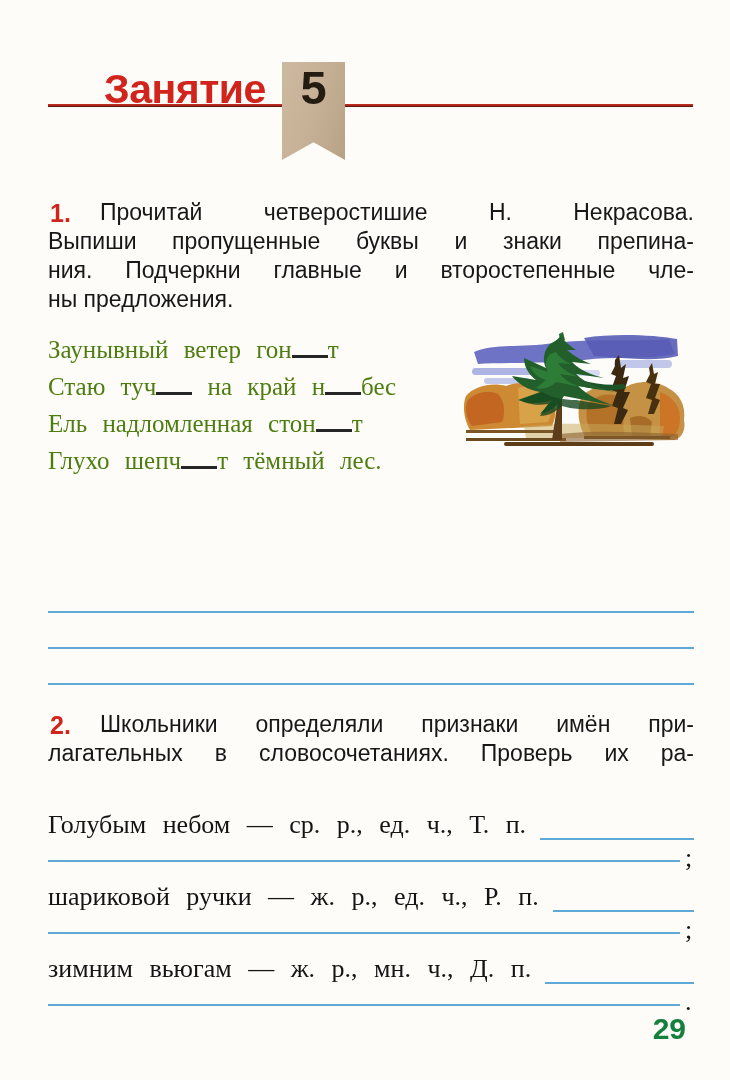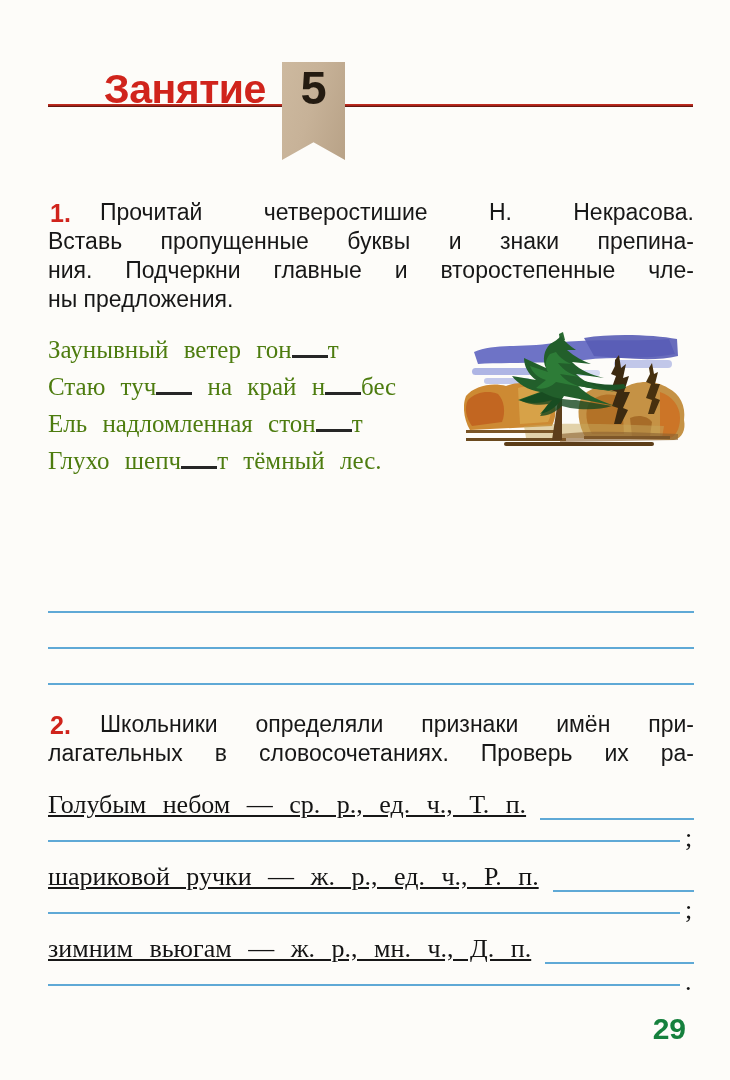--- a/index.html
+++ b/index.html
@@ -58,21 +58,21 @@
   .blank{
     display:inline-block;width:36px;height:2px;
     border-bottom:3px solid #262626;vertical-align:baseline;
   }
   
   .illo{position:absolute;left:464px;top:330px;width:224px;height:122px;}
   
   .wlines{position:absolute;left:48px;top:577px;width:646px;}
   .wline{box-sizing:border-box;height:36px;border-bottom:2px solid var(--blue);}
   
-  .exercise{position:absolute;left:48px;top:786px;width:646px;text-decoration:underline;}
+  .exercise{position:absolute;left:48px;top:806px;width:646px;}
   .ex-item{position:relative;height:72px;}
   .ex-row{display:flex;align-items:flex-end;height:34px;}
   .ex-text{
     font-family:"Liberation Serif",serif;font-size:26px;color:#141414;
     word-spacing:10px;white-space:nowrap;line-height:30px;
   }
   .ex-fill{flex:1;margin-left:14px;height:30px;border-bottom:2px solid var(--blue);}
   .ex-rule{position:absolute;left:0;top:54px;width:632px;height:2px;background:var(--blue);}
   .ex-term{
     position:absolute;left:calc(100% + 5px);bottom:-9px;
@@ -91,21 +91,21 @@
 
   <div class="title">Занятие</div>
   <div class="rule"></div>
   <div class="bookmark">
     <span>5</span>
   </div>
 
   <div class="tasknum num1">1.</div>
   <div class="para p-task1">
       <div class="tline jl" style="padding-left:52px">Прочитай четверостишие Н. Некрасова.</div>
-      <div class="tline jl">Вставь пропущенные буквы и знаки препина-</div>
+      <div class="tline jl">Выпиши пропущенные буквы и знаки препина-</div>
       <div class="tline jl">ния. Подчеркни главные и второстепенные чле-</div>
       <div class="tline">ны предложения.</div>
     </div>
 
   <div class="poem">
       <div class="tline">Заунывный ветер гон<span class="blank"></span>т</div>
       <div class="tline">Стаю туч<span class="blank"></span> на край н<span class="blank"></span>бес</div>
       <div class="tline">Ель надломленная стон<span class="blank"></span>т</div>
       <div class="tline">Глухо шепч<span class="blank"></span>т тёмный лес.</div>
     </div>

